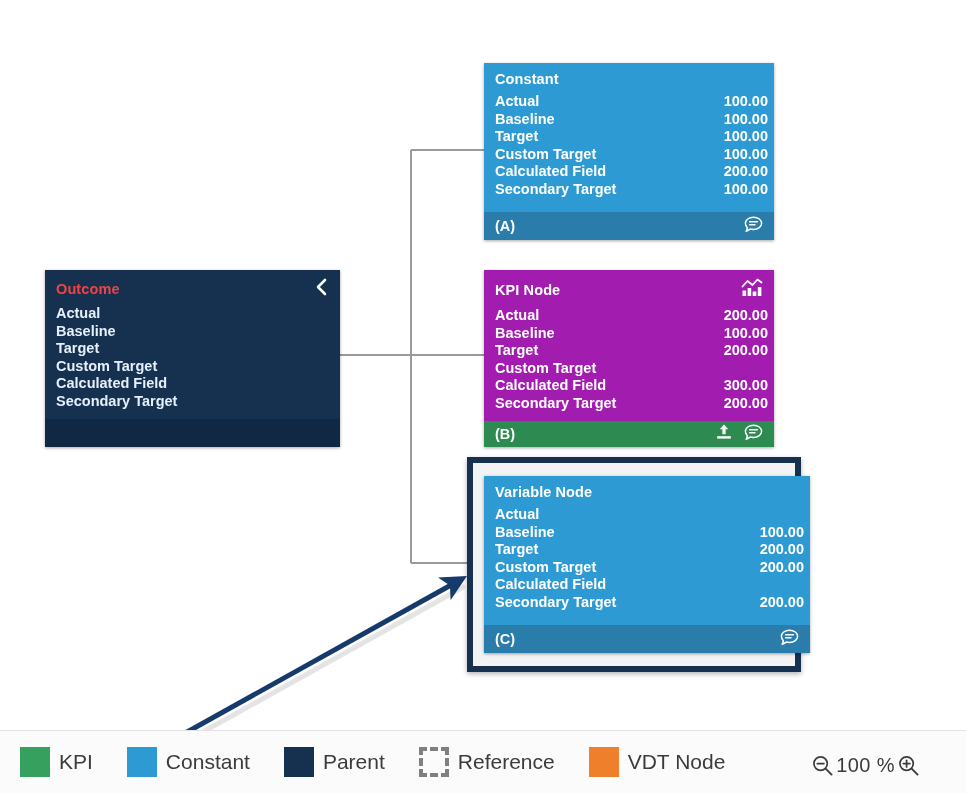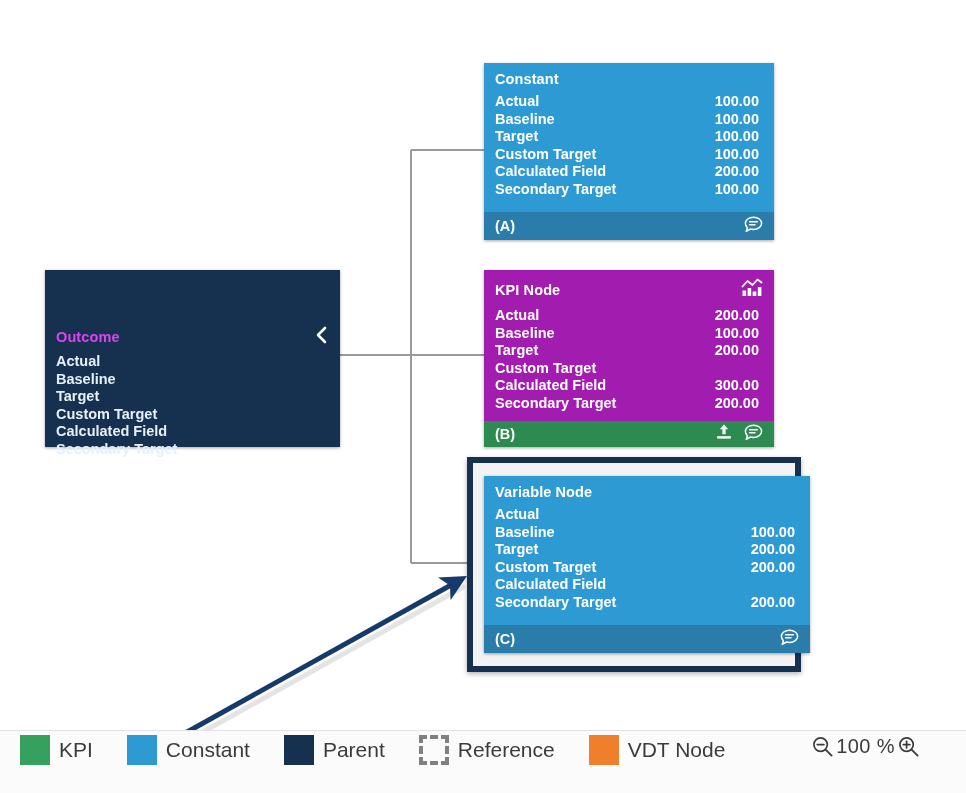--- a/index.html
+++ b/index.html
@@ -29,21 +29,21 @@
     box-shadow:0 1px 3px rgba(0,0,0,.35);
   }
   .node-head{
     display:flex;align-items:center;justify-content:space-between;
     padding:8px 11px 2px 11px;
     font-size:14.5px;font-weight:bold;color:#ffffff;
     letter-spacing:.1px;
   }
   .node-body{
     flex:1 1 auto;
-    padding:4px 15px 8px 11px;
+    padding:4px 6px 8px 11px;
   }
   .row{
     display:flex;align-items:baseline;justify-content:space-between;
     font-size:14.5px;font-weight:bold;color:#ffffff;
     line-height:17.6px;
     white-space:nowrap;
   }
   .row .val{font-variant-numeric:tabular-nums;text-align:center;}
   .node-foot{
     display:flex;align-items:center;justify-content:space-between;
@@ -55,21 +55,21 @@
   
   .n-blue{background:#2e9ad4;}
   .n-blue .node-foot{background:#2a7cab;}
   
   .n-green{background:#a21caf;}
   .n-green .node-foot{background:#2d8b52;}
   
   .n-navy{background:#16304f;}
   .n-navy .node-foot{background:#112844;}
   .n-navy .row{color:#e6f0fb;}
-  .n-navy .node-head{color:#d946ef;margin-top:48px;}
+  .n-navy .node-head{color:#ef4444;}
 
   
   #node-outcome{left:45px;top:270px;width:295px;height:177px;}
   #node-constant{left:484px;top:63px;width:290px;height:177px;}
   #node-kpi{left:484px;top:270px;width:290px;height:177px;}
   #node-variable{left:484px;top:476px;width:326px;height:177px;}
 
   
   #selection-frame{
     position:absolute;left:467px;top:457px;width:334px;height:215px;
@@ -80,23 +80,23 @@
   }
 
   
   #annotation{position:absolute;left:0;top:0;width:966px;height:793px;pointer-events:none;}
 
   
   #legend{
     position:absolute;left:0;top:730px;width:966px;height:63px;
     background:#fbfbfb;
     border-top:1px solid #e2e2e2;
-    display:flex;align-items:flex-start;
+    display:flex;align-items:flex-end;
     box-sizing:border-box;
-    padding:4px 20px;
+    padding:16px 20px;
   }
   .legend-item{display:flex;align-items:center;margin-right:34px;}
   .swatch{width:30px;height:30px;display:inline-block;margin-right:9px;}
   .swatch-dashed{
     width:30px;height:30px;display:inline-block;margin-right:9px;
     box-sizing:border-box;
     border:4px dashed #808080;
     background:transparent;
   }
   .legend-label{

